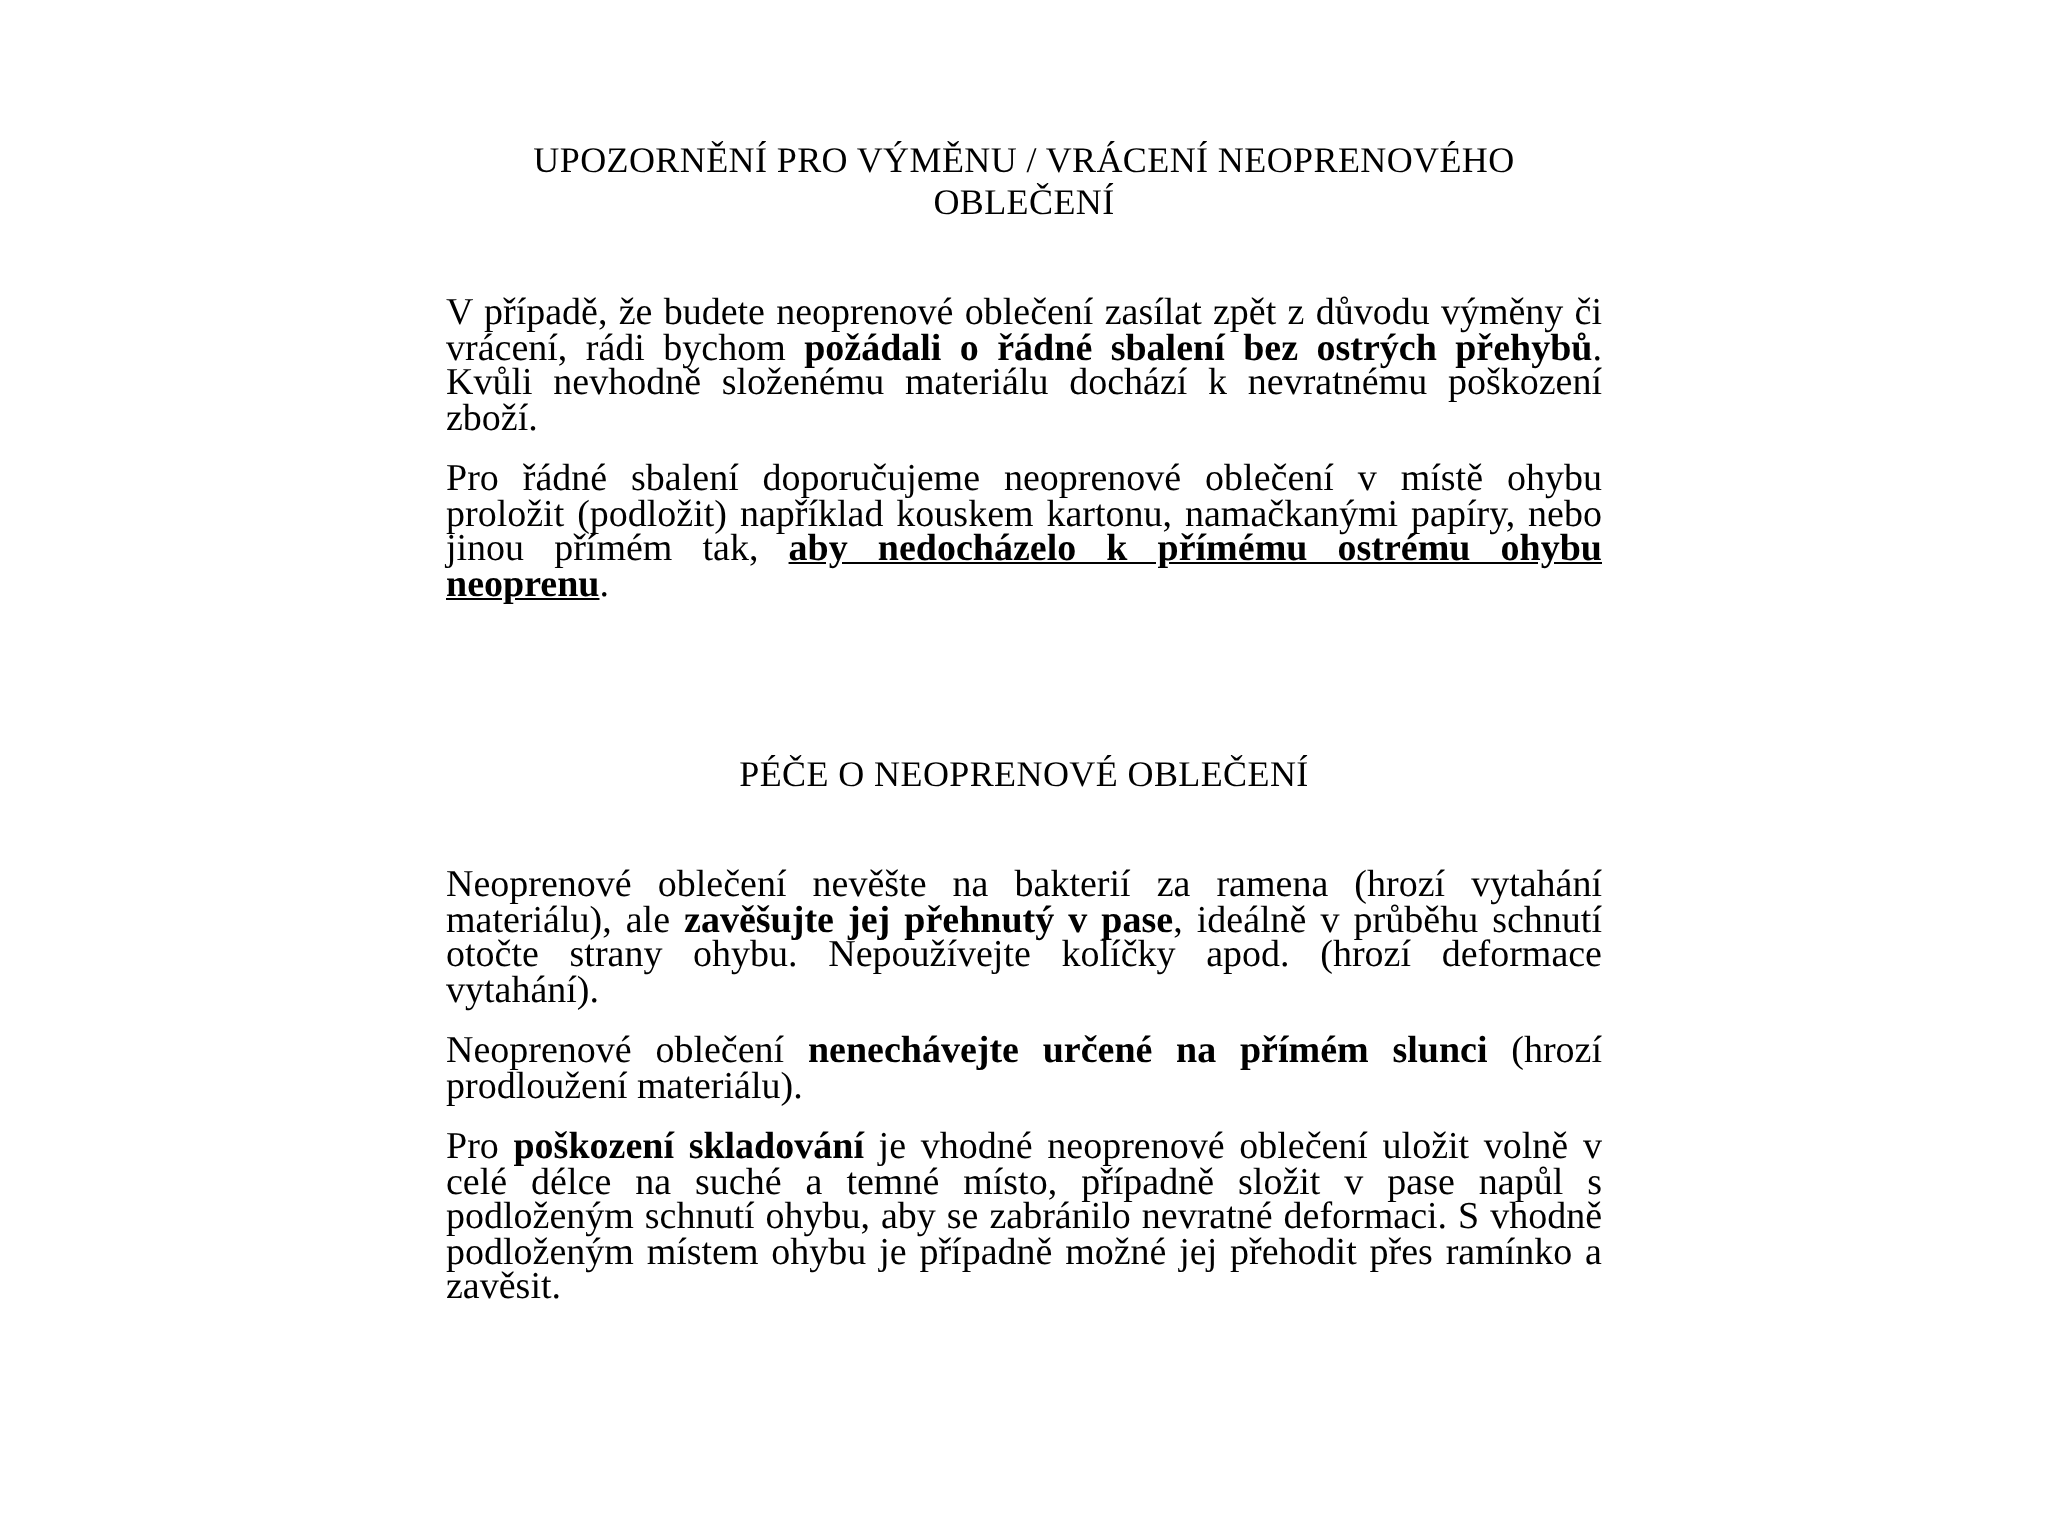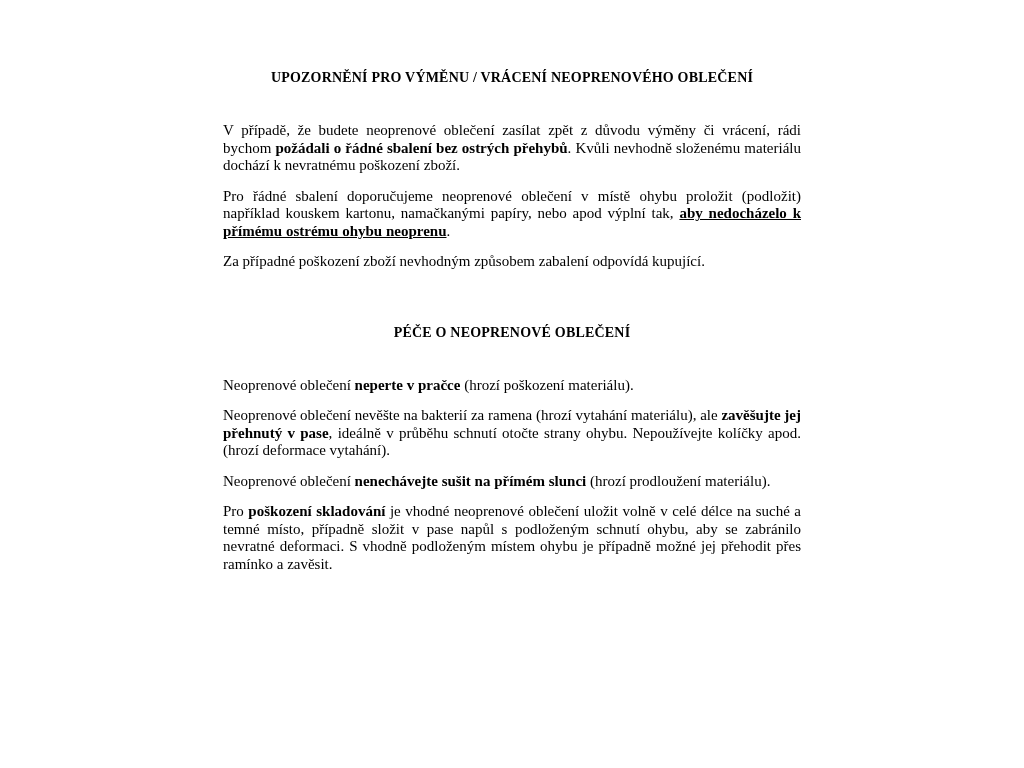--- a/index.html
+++ b/index.html
@@ -13,50 +13,48 @@
     overflow: hidden;
     font-family: "Liberation Serif", "DejaVu Serif", serif;
     color: #000000;
   }
   .page {
     width: 578px;
     margin: 0 auto;
     padding-top: 70px;
   }
   .doc-section + .doc-section {
-    margin-top: 54px;
+    margin-top: 76px;
   }
   .heading {
-    font-size: 14px;
-    font-weight: bold;
+    font-size: 18px;
+    font-weight: normal;
     text-align: center;
     margin: 0 0 36px 0;
     letter-spacing: 0.2px;
   }
   .para {
-    font-size: 15px;
+    font-size: 19px;
     line-height: 17.5px;
     text-align: justify;
     margin: 0 0 13px 0;
   }
   .b { font-weight: bold; }
   .u { text-decoration: underline; }
 </style>
 </head>
 <body>
 
 <main class="page">
   <div id="sections">
       <section class="doc-section">
         <h1 class="heading">UPOZORNĚNÍ PRO VÝMĚNU / VRÁCENÍ NEOPRENOVÉHO OBLEČENÍ</h1>
         <p class="para"><span>V případě, že budete neoprenové oblečení zasílat zpět z důvodu výměny či vrácení, rádi bychom </span><span class="b">požádali o řádné sbalení bez ostrých přehybů</span><span>. Kvůli nevhodně složenému materiálu dochází k nevratnému poškození zboží.</span></p>
-        <p class="para"><span>Pro řádné sbalení doporučujeme neoprenové oblečení v místě ohybu proložit (podložit) například kouskem kartonu, namačkanými papíry, nebo apod výplní tak, </span><span class="b u">aby nedocházelo k přímému ostrému ohybu neoprenu</span><span>.</span></p>
-        <p class="para"><span>Za případné poškození zboží nevhodným způsobem zabalení odpovídá kupující.</span></p>
+        <p class="para"><span>Pro řádné sbalení doporučujeme neoprenové oblečení v místě ohybu proložit (podložit) například kouskem kartonu, namačkanými papíry, nebo jinou přímém tak, </span><span class="b u">aby nedocházelo k přímému ostrému ohybu neoprenu</span><span>.</span></p>
       </section>
       <section class="doc-section">
         <h1 class="heading">PÉČE O NEOPRENOVÉ OBLEČENÍ</h1>
-        <p class="para"><span>Neoprenové oblečení </span><span class="b">neperte v pračce</span><span> (hrozí poškození materiálu).</span></p>
         <p class="para"><span>Neoprenové oblečení nevěšte na bakterií za ramena (hrozí vytahání materiálu), ale </span><span class="b">zavěšujte jej přehnutý v pase</span><span>, ideálně v průběhu schnutí otočte strany ohybu. Nepoužívejte kolíčky apod. (hrozí deformace vytahání).</span></p>
-        <p class="para"><span>Neoprenové oblečení </span><span class="b">nenechávejte sušit na přímém slunci</span><span> (hrozí prodloužení materiálu).</span></p>
+        <p class="para"><span>Neoprenové oblečení </span><span class="b">nenechávejte určené na přímém slunci</span><span> (hrozí prodloužení materiálu).</span></p>
         <p class="para"><span>Pro </span><span class="b">poškození skladování</span><span> je vhodné neoprenové oblečení uložit volně v celé délce na suché a temné místo, případně složit v pase napůl s podloženým schnutí ohybu, aby se zabránilo nevratné deformaci. S vhodně podloženým místem ohybu je případně možné jej přehodit přes ramínko a zavěsit.</span></p>
       </section>
     </div>
 </main>
 
 </body></html>

